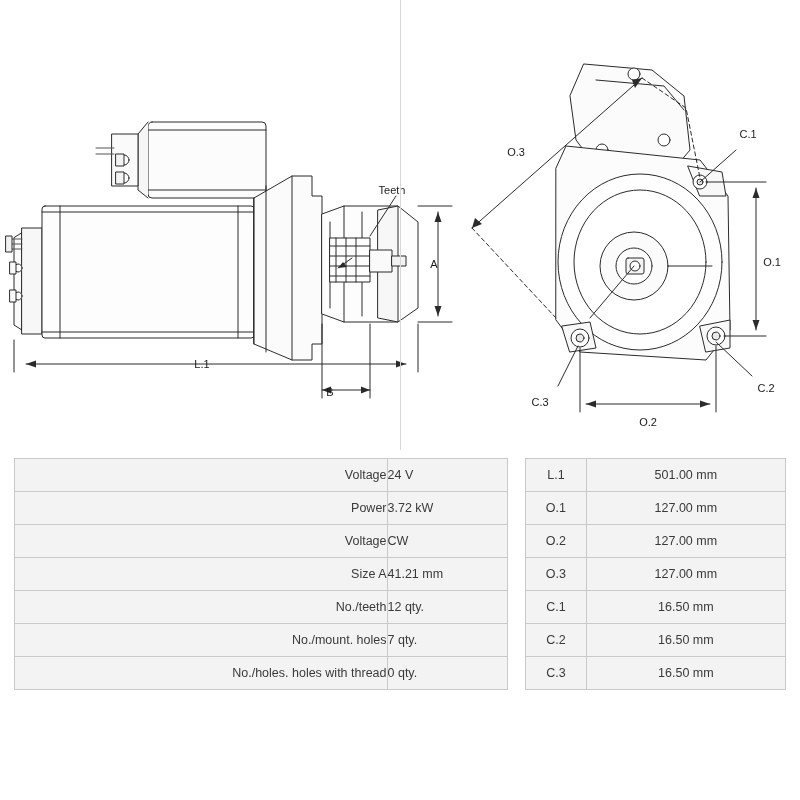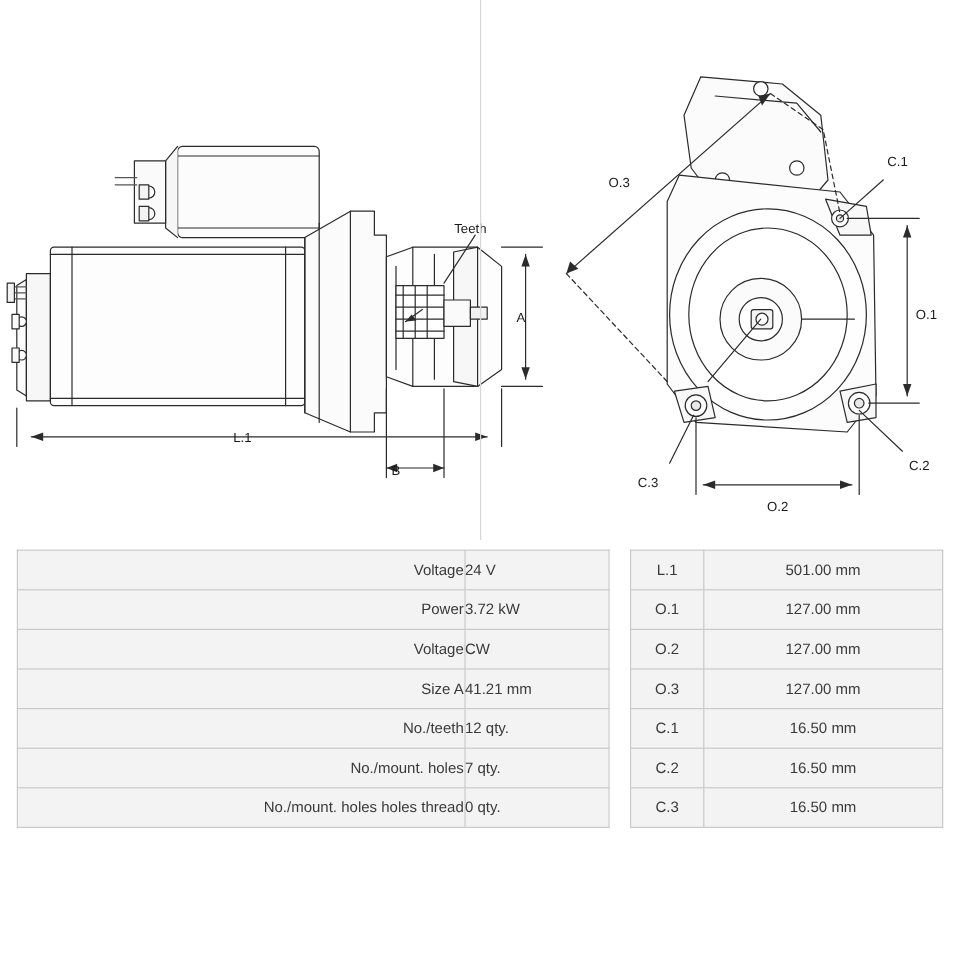--- a/index.html
+++ b/index.html
@@ -266,21 +266,21 @@
         <td class="c-dim">16.50 mm</td>
       </tr>
       <tr>
         <td class="c-label">No./mount. holes</td>
         <td class="c-value">7 qty.</td>
         <td class="spacer-cell"></td>
         <td class="c-code">C.2</td>
         <td class="c-dim">16.50 mm</td>
       </tr>
       <tr>
-        <td class="c-label">No./mount. holes holes thread</td>
+        <td class="c-label">No./holes. holes with thread</td>
         <td class="c-value">0 qty.</td>
         <td class="spacer-cell"></td>
         <td class="c-code">C.3</td>
         <td class="c-dim">16.50 mm</td>
       </tr>
     </tbody>
   </table>
 
 </div>
 

